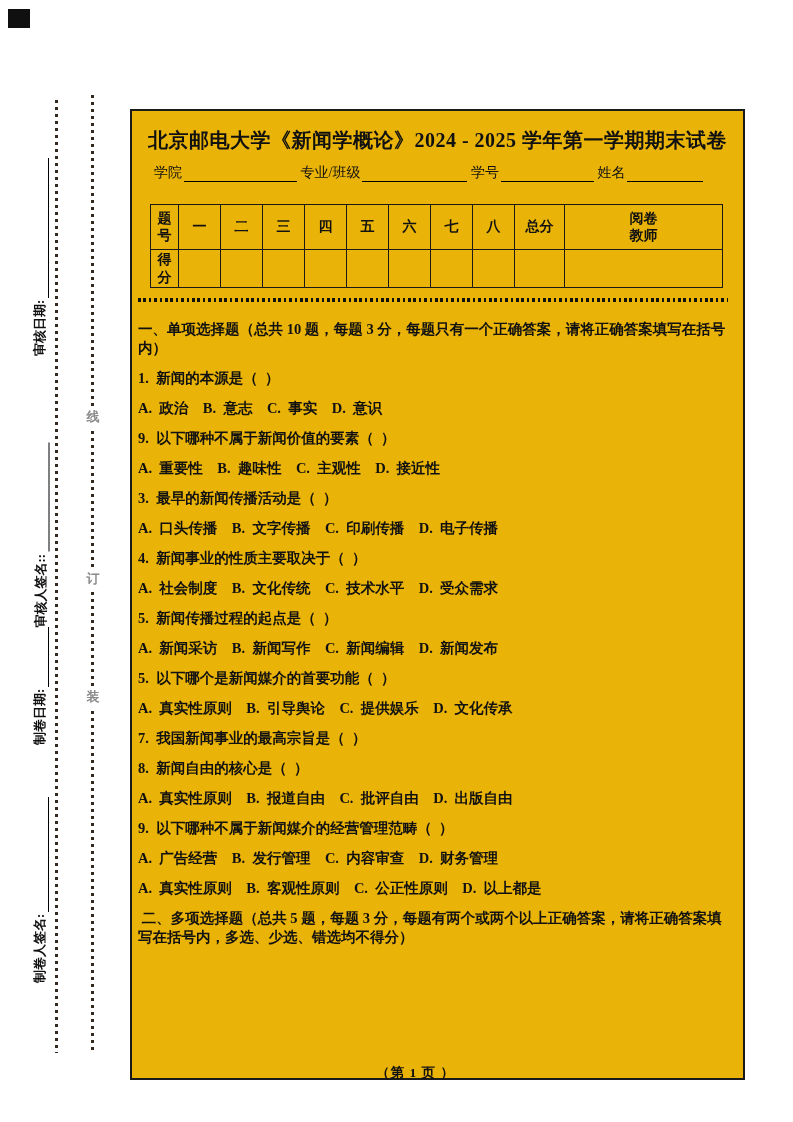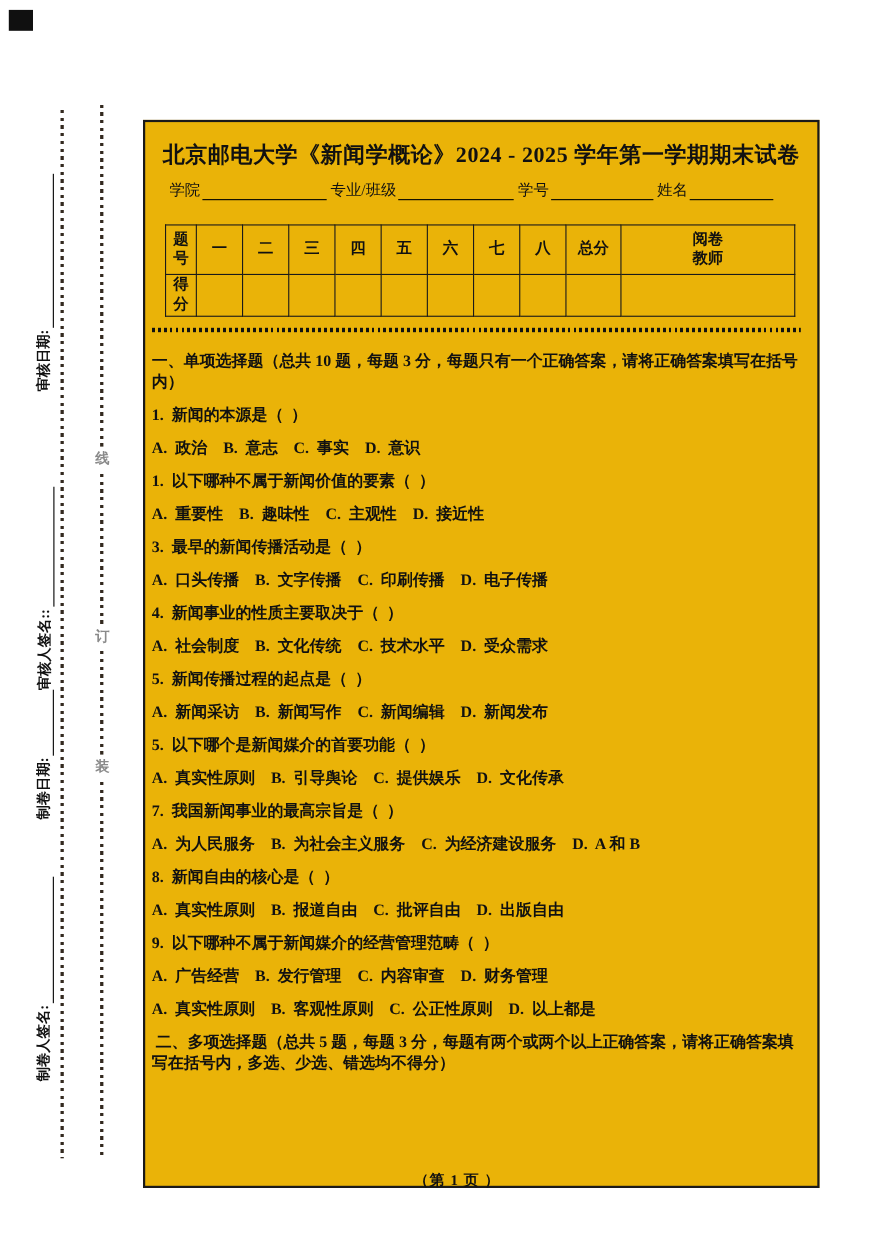--- a/index.html
+++ b/index.html
@@ -165,32 +165,31 @@
     </tr>
   </tbody>
     </table>
 
   <div class="dotsep"></div>
 
   <div class="body-text">
     <p>一、单项选择题（总共 10 题，每题 3 分，每题只有一个正确答案，请将正确答案填写在括号内）</p>
     <p>1.  新闻的本源是（  ）</p>
     <p>A.  政治　B.  意志　C.  事实　D.  意识</p>
-    <p>1.  以下哪种不属于新闻价值的要素（  ）</p>
+    <p>9.  以下哪种不属于新闻价值的要素（  ）</p>
     <p>A.  重要性　B.  趣味性　C.  主观性　D.  接近性</p>
     <p>3.  最早的新闻传播活动是（  ）</p>
     <p>A.  口头传播　B.  文字传播　C.  印刷传播　D.  电子传播</p>
     <p>4.  新闻事业的性质主要取决于（  ）</p>
     <p>A.  社会制度　B.  文化传统　C.  技术水平　D.  受众需求</p>
     <p>5.  新闻传播过程的起点是（  ）</p>
     <p>A.  新闻采访　B.  新闻写作　C.  新闻编辑　D.  新闻发布</p>
     <p>5.  以下哪个是新闻媒介的首要功能（  ）</p>
     <p>A.  真实性原则　B.  引导舆论　C.  提供娱乐　D.  文化传承</p>
     <p>7.  我国新闻事业的最高宗旨是（  ）</p>
-    <p>A.  为人民服务　B.  为社会主义服务　C.  为经济建设服务　D.  A 和 B</p>
     <p>8.  新闻自由的核心是（  ）</p>
     <p>A.  真实性原则　B.  报道自由　C.  批评自由　D.  出版自由</p>
     <p>9.  以下哪种不属于新闻媒介的经营管理范畴（  ）</p>
     <p>A.  广告经营　B.  发行管理　C.  内容审查　D.  财务管理</p>
     <p>A.  真实性原则　B.  客观性原则　C.  公正性原则　D.  以上都是</p>
     <p> 二、多项选择题（总共 5 题，每题 3 分，每题有两个或两个以上正确答案，请将正确答案填写在括号内，多选、少选、错选均不得分）</p>
   </div>
 
 </div>
 

